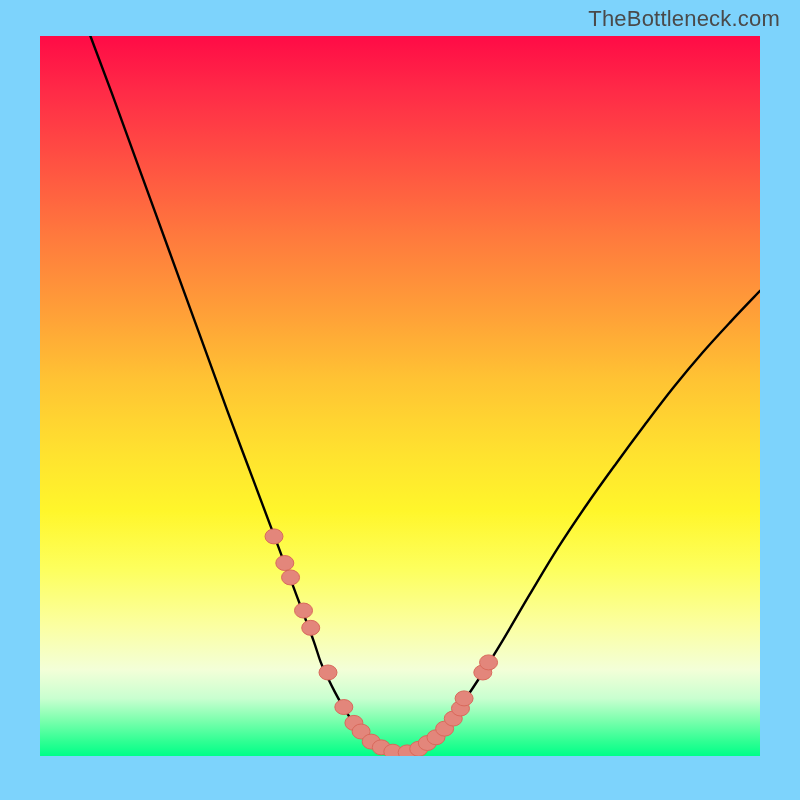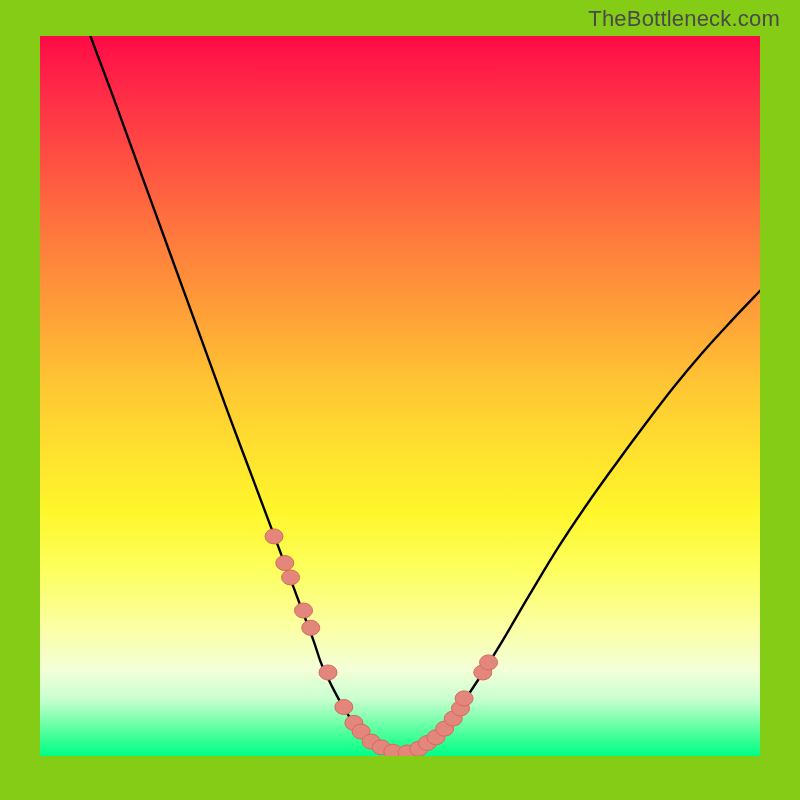--- a/index.html
+++ b/index.html
@@ -1,17 +1,17 @@
 <!DOCTYPE html>
 <html><head>
 <meta charset="utf-8">
 <style>
   * { margin: 0; padding: 0; box-sizing: border-box; }
   html, body { width: 800px; height: 800px; overflow: hidden; background: #000; }
-  .container { position: relative; width: 800px; height: 800px; background: #84cc16; }
+  .container { position: relative; width: 800px; height: 800px; background: #7dd3fc; }
   .watermark {
     position: absolute;
     top: 6px;
     right: 20px;
     font-family: Arial, Helvetica, sans-serif;
     font-size: 22px;
     font-weight: 400;
     color: #4a4a4a;
     letter-spacing: 0.2px;
     z-index: 10;

